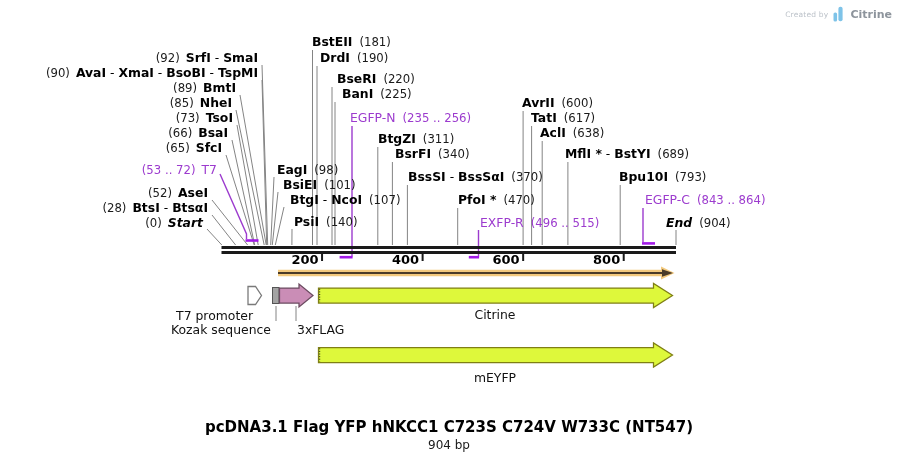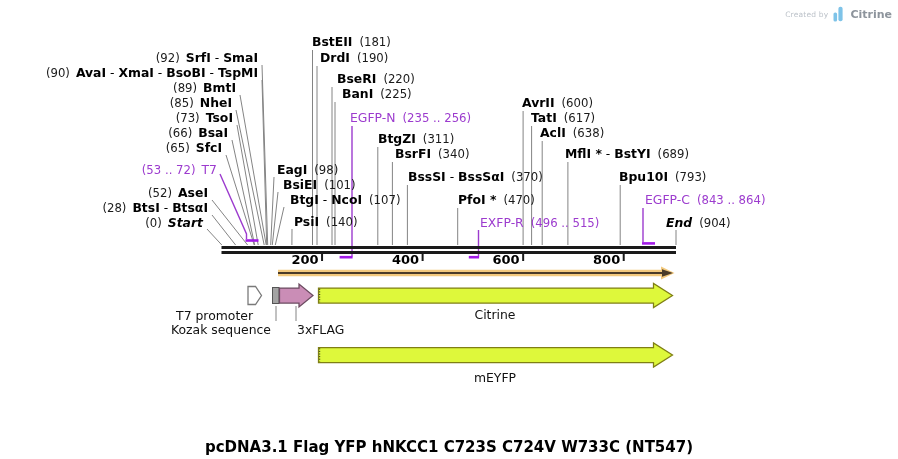--- a/index.html
+++ b/index.html
@@ -3,21 +3,21 @@
 <meta charset="utf-8">
 <style>
   html,body{margin:0;padding:0;background:#fff;}
   .stage{position:relative;width:898px;height:459px;background:#ffffff;overflow:hidden;
          font-family:"DejaVu Sans",sans-serif;}
   .watermark{position:absolute;top:6px;right:6px;display:flex;align-items:center;gap:5px;text-align:right;}
   .watermark .created{font-size:7.5px;color:#bcc2c9;letter-spacing:.2px;}
   .watermark .brand{font-size:11px;font-weight:600;color:#8d949c;}
   #map{position:absolute;left:0;top:0;}
   .title-line{position:absolute;left:0;right:0;top:418px;text-align:center;
-              font-size:15px;font-weight:bold;color:#000;margin-top:20px;}
+              font-size:15px;font-weight:bold;color:#000;}
   .bp-line{position:absolute;left:0;right:0;top:438px;text-align:center;
            font-size:12px;color:#1a1a1a;}
 </style>
 </head>
 <body>
 
 <div class="stage">
   <div class="watermark">
     <span class="created">Created by</span>
     <svg width="12" height="16" viewBox="0 0 12 16">
@@ -120,13 +120,14 @@
       <line x1="276" y1="306" x2="276" y2="321" stroke="#848484" stroke-width="1"></line>
       <line x1="296" y1="306" x2="296" y2="321" stroke="#848484" stroke-width="1"></line>
       <text x="253" y="320" text-anchor="end" font-size="12.4" fill="#111111">T7 promoter</text>
       <text x="271" y="334" text-anchor="end" font-size="12.4" fill="#111111">Kozak sequence</text>
       <text x="297" y="334" text-anchor="start" font-size="12.4" fill="#111111">3xFLAG</text>
       <text x="495" y="319" text-anchor="middle" font-size="12.4" fill="#111111">Citrine</text>
       <text x="495" y="382" text-anchor="middle" font-size="12.4" fill="#111111">mEYFP</text>
     </svg>
 
   <div class="title-line">pcDNA3.1 Flag YFP hNKCC1 C723S C724V W733C (NT547)</div>
+  <div class="bp-line">904 bp</div>
 </div>
 
 </body></html>

